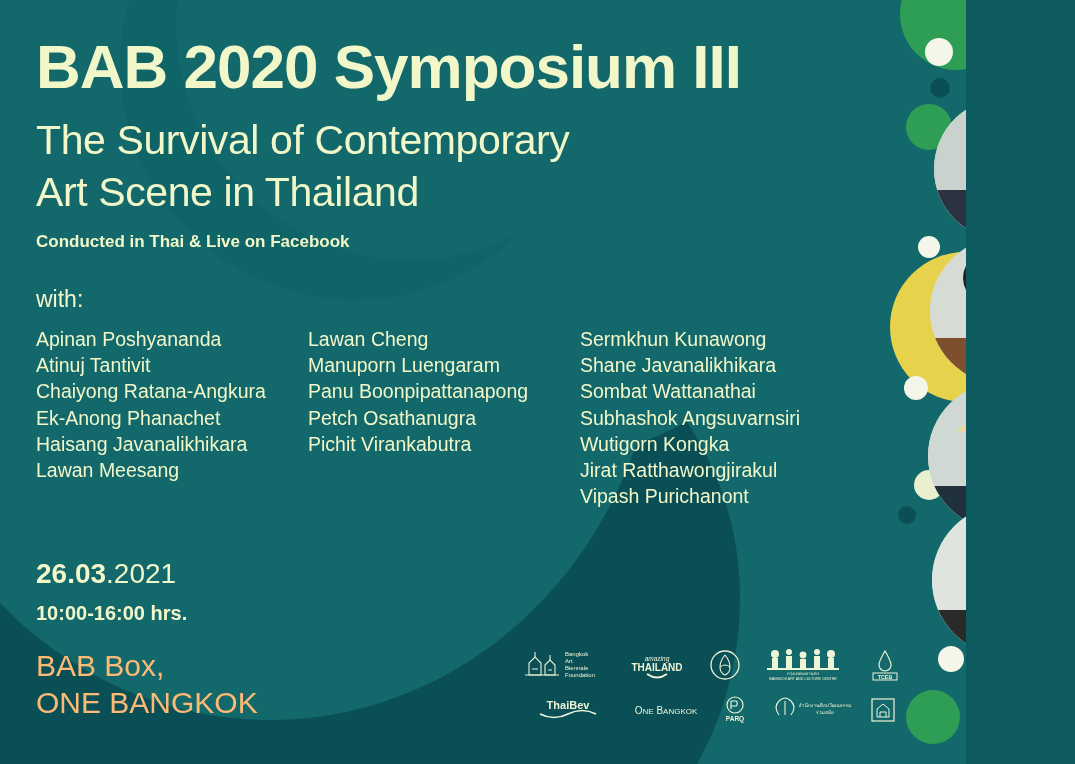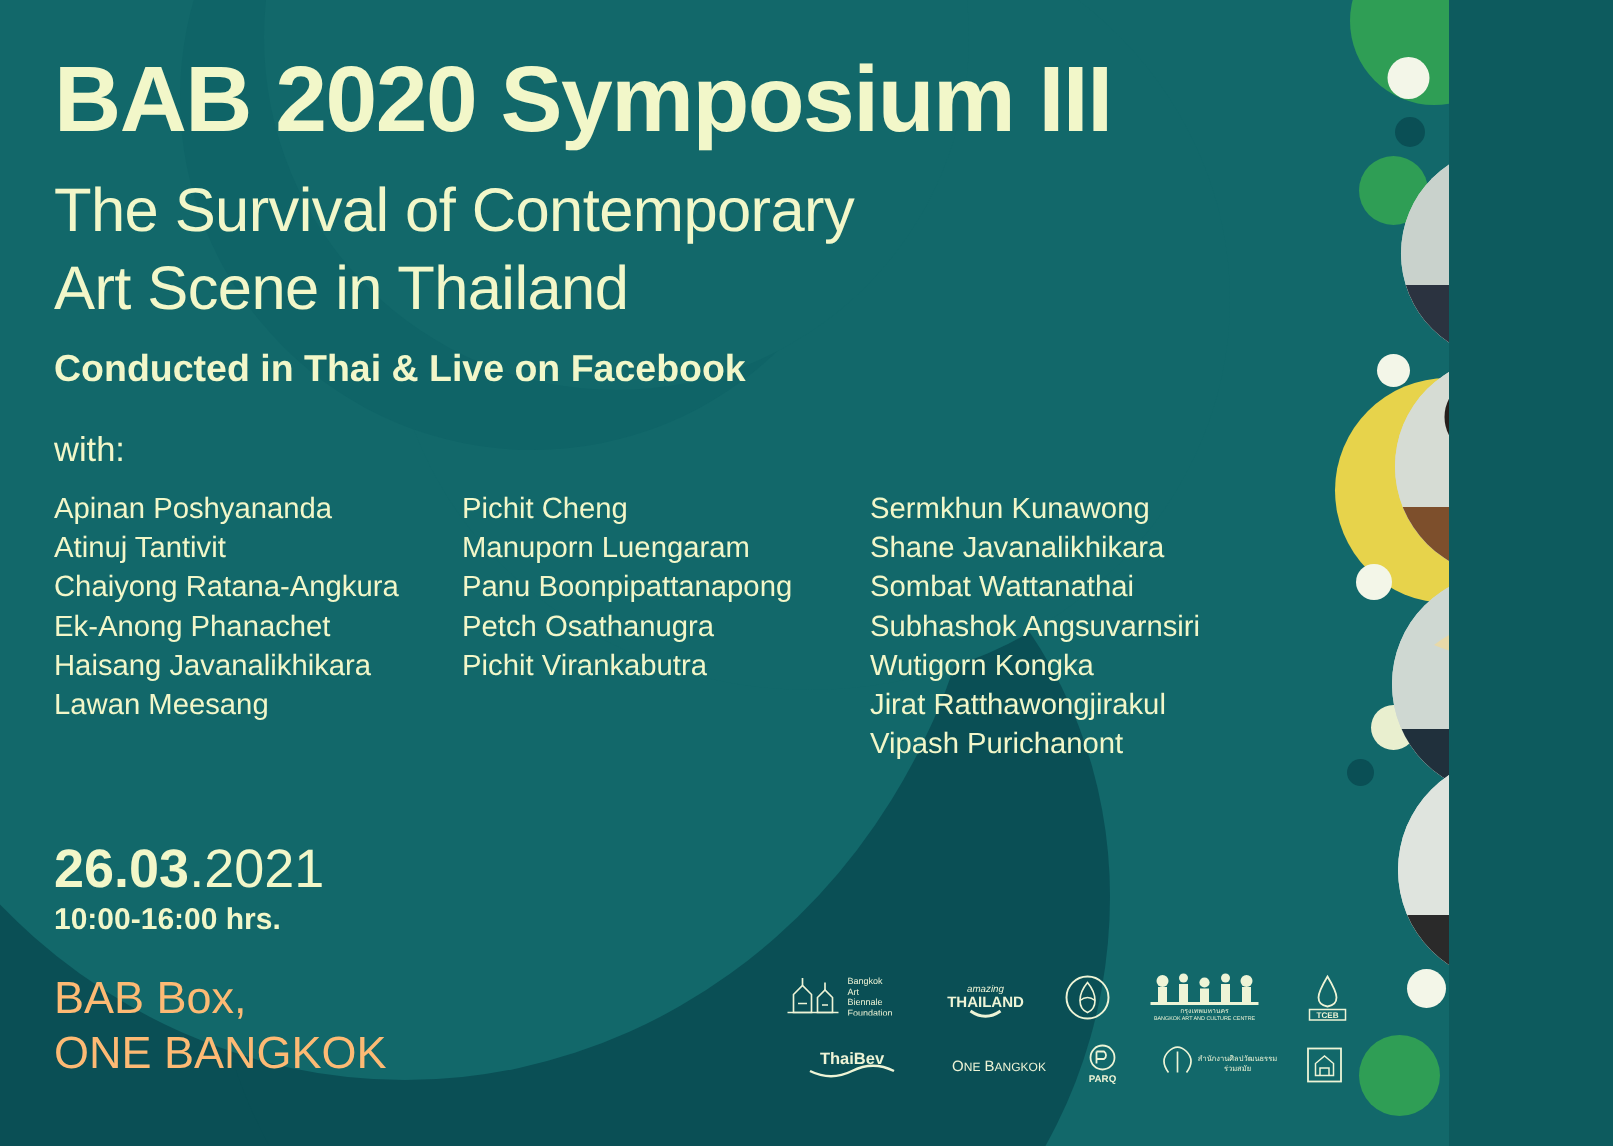--- a/index.html
+++ b/index.html
@@ -79,21 +79,21 @@
     position: absolute;
     left: 36px; top: 114px;
     font-size: 41px;
     line-height: 1.28;
     color: #f2f7c9;
     letter-spacing: -0.4px;
   }
   .conducted {
     position: absolute;
     left: 36px; top: 232px;
-    font-size: 25px;
+    font-size: 17px;
     font-weight: bold;
     color: #f2f7c9;
   }
   .with-label {
     position: absolute;
     left: 36px; top: 286px;
     font-size: 23px;
     color: #f2f7c9;
   }
   .names {
@@ -107,21 +107,21 @@
   .name {
     font-size: 19.5px;
     line-height: 1.345;
     color: #f2f7c9;
     white-space: nowrap;
   }
 
   .date {
     position: absolute;
     left: 36px; top: 558px;
-    font-size: 36px;
+    font-size: 28px;
     color: #f2f7c9;
   }
   .date b { font-weight: bold; }
   .date .yr { font-weight: normal; }
   .time {
     position: absolute;
     left: 36px; top: 602px;
     font-size: 20px;
     font-weight: bold;
     color: #f2f7c9;
@@ -262,21 +262,21 @@
     <div class="names">
       <div class="name-col">
         <div class="name">Apinan Poshyananda</div>
         <div class="name">Atinuj Tantivit</div>
         <div class="name">Chaiyong Ratana-Angkura</div>
         <div class="name">Ek-Anong Phanachet</div>
         <div class="name">Haisang Javanalikhikara</div>
         <div class="name">Lawan Meesang</div>
       </div>
       <div class="name-col">
-        <div class="name">Pichit Cheng</div>
+        <div class="name">Lawan Cheng</div>
         <div class="name">Manuporn Luengaram</div>
         <div class="name">Panu Boonpipattanapong</div>
         <div class="name">Petch Osathanugra</div>
         <div class="name">Pichit Virankabutra</div>
       </div>
       <div class="name-col">
         <div class="name">Sermkhun Kunawong</div>
         <div class="name">Shane Javanalikhikara</div>
         <div class="name">Sombat Wattanathai</div>
         <div class="name">Subhashok Angsuvarnsiri</div>

